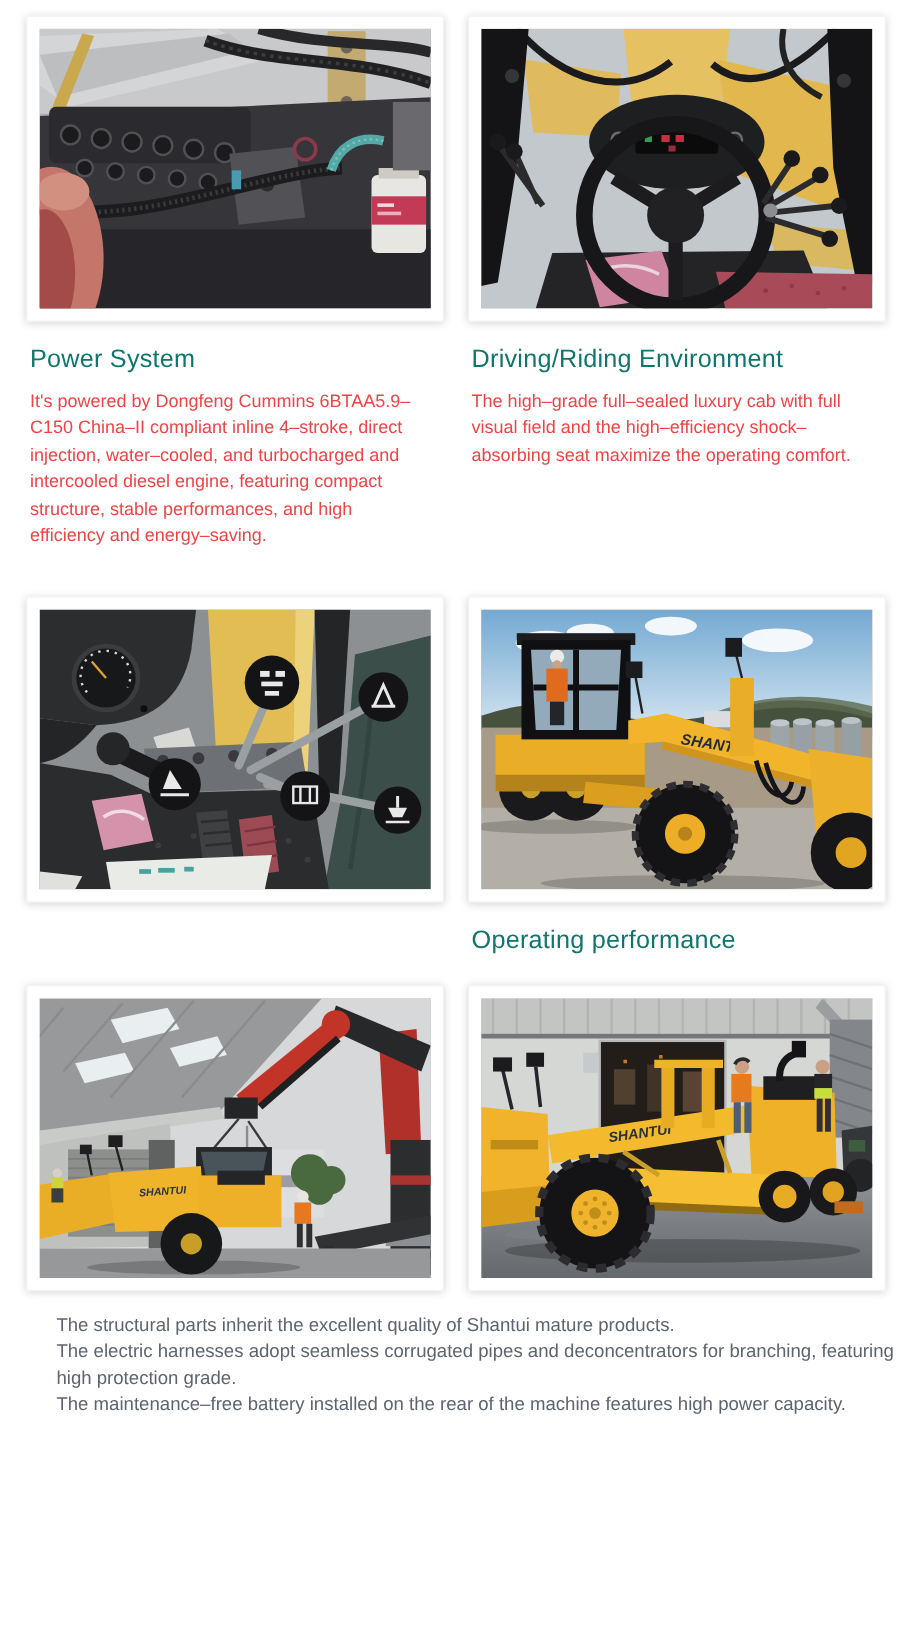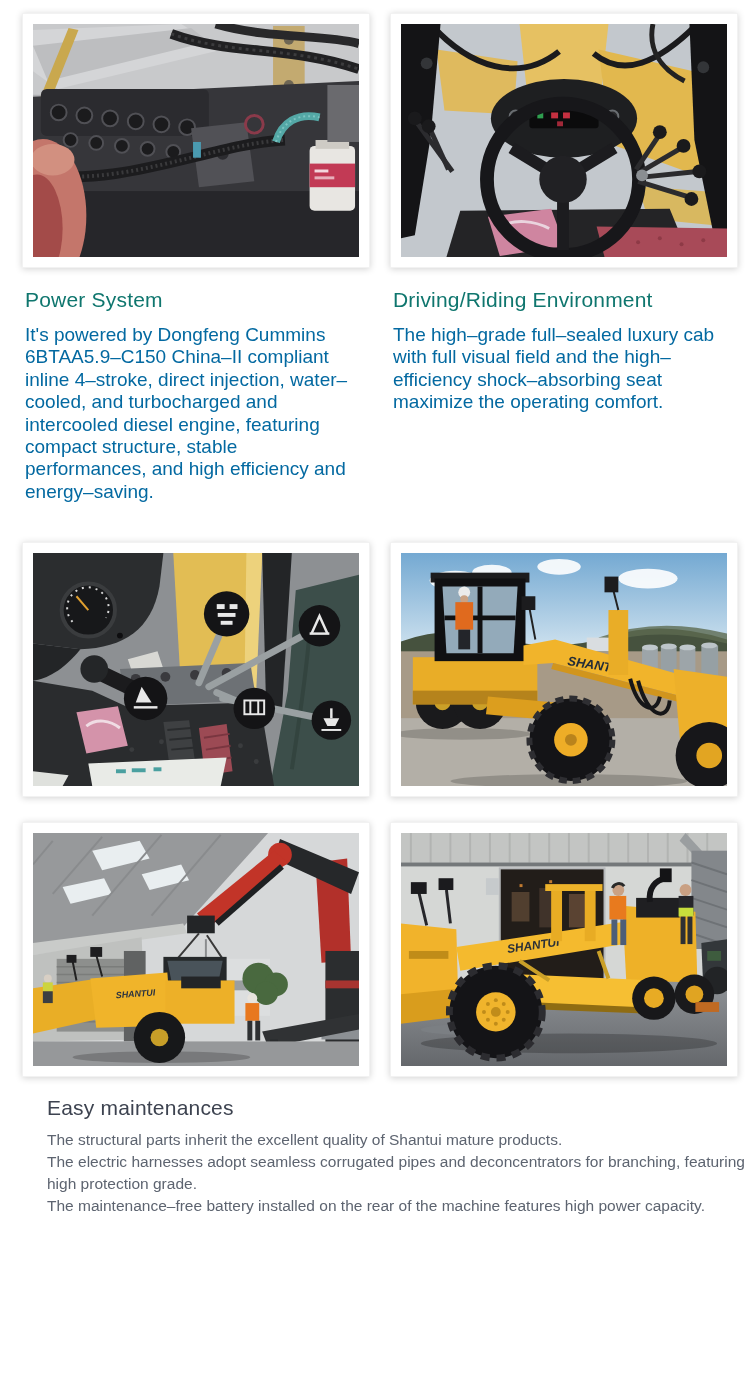--- a/index.html
+++ b/index.html
@@ -5,21 +5,21 @@
   html,body{margin:0;padding:0;background:#fff;}
   body{width:750px;height:1375px;overflow:hidden;font-family:"Liberation Sans",sans-serif;-webkit-font-smoothing:antialiased;}
   .wrap{padding:13px 0 0 22px;}
   .grid{display:grid;grid-template-columns:348px 348px;column-gap:20px;}
   .row2{margin-top:39px;}
   .row3{margin-top:25px;}
   .card{background:#fff;border:1px solid #f2f2f2;box-shadow:0 1px 7px rgba(0,0,0,.18);padding:10px;height:233px;box-sizing:content-box;}
   .photo{width:100%;height:100%;overflow:hidden;background:#bbb;}
   .photo svg{display:block;width:100%;height:100%;}
   h3.sec-title{margin:19px 0 0 3px;font-size:21px;font-weight:400;letter-spacing:.2px;color:#0f766e;line-height:25px;}
-  p.sec-desc{margin:12px 0 0 3px;width:334px;font-size:19px;line-height:22.4px;color:#0369a1;}
+  p.sec-desc{margin:12px 0 0 3px;width:334px;font-size:15px;line-height:22.4px;color:#ef4444;}
   .bottom{margin:18px 0 0 25px;}
   .bottom h3{margin:0;font-size:21px;font-weight:400;letter-spacing:.2px;color:#3d4350;line-height:25px;}
   .bottom .lines{margin-top:9px;width:722px;font-size:15.5px;line-height:22px;color:#5d6470;}
 </style>
 </head>
 <body>
 
 <div class="wrap">
 
   <div class="grid">
@@ -300,20 +300,21 @@
           <circle cx="172" cy="190" r="17" fill="#eead27"></circle>
             <circle cx="172" cy="190" r="6" fill="#b9831c"></circle>
           <circle cx="312" cy="206" r="34" fill="#17171a"></circle>
             <circle cx="312" cy="206" r="13" fill="#e2a522"></circle>
         </svg>
       </div>
     </div>
     <div>
     </div>
     <div>
+      <h3 class="sec-title">Operating performance</h3>
     </div>
   </div>
 
   <div class="grid row3">
     <div class="card">
       <div class="photo">
         <svg viewBox="0 0 330 237" preserveAspectRatio="none">
           <rect width="330" height="237" fill="#d6d8d9"></rect>
           <polygon points="0,0 238,0 150,98 0,118" fill="#97999b"></polygon>
           <g fill="#e9eef0">
@@ -482,21 +483,20 @@
             <rect x="283" y="85" width="5" height="28" fill="#2e3033"></rect>
               <rect x="290" y="85" width="5" height="28" fill="#2e3033"></rect>
           </g>
           <rect x="298" y="172" width="24" height="10" fill="#c06a22"></rect>
         </svg>
       </div>
     </div>
   </div>
 
   <div class="bottom">
-    <h3>Easy maintenances</h3>
     <div class="lines">
       <div>The structural parts inherit the excellent quality of Shantui mature products.</div>
       <div>The electric harnesses adopt seamless corrugated pipes and deconcentrators for branching, featuring high protection grade.</div>
       <div>The maintenance–free battery installed on the rear of the machine features high power capacity.</div>
     </div>
   </div>
 
 </div>
 
 </body></html>

